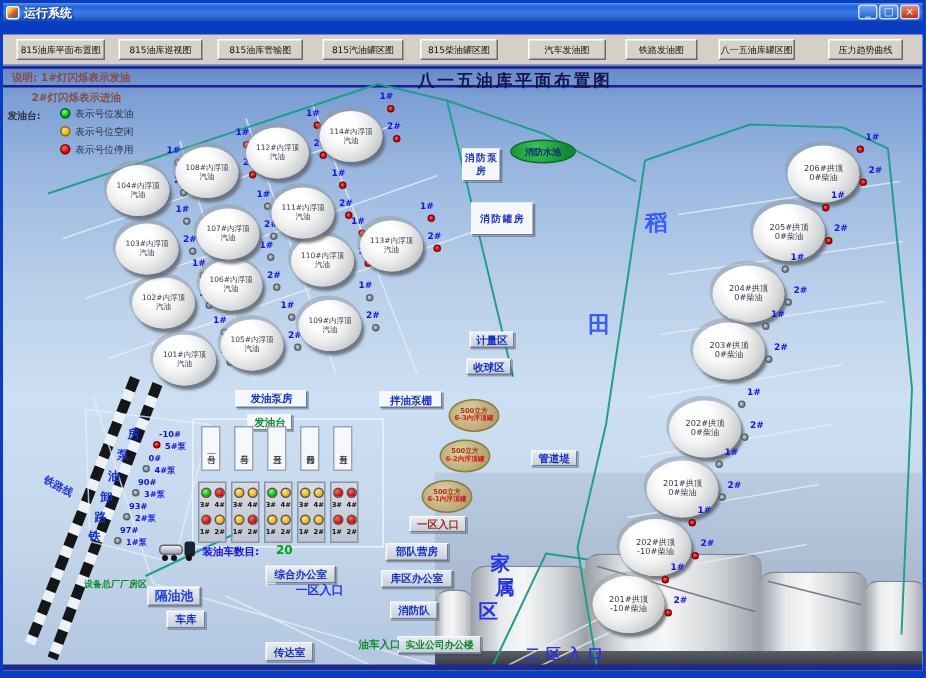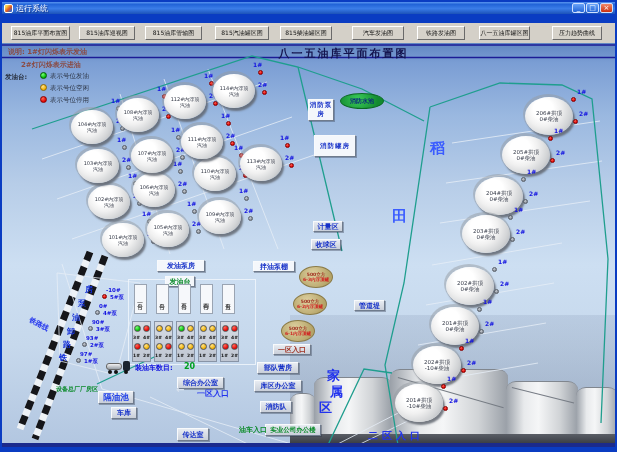--- a/index.html
+++ b/index.html
@@ -2,21 +2,21 @@
 <html><head>
 <meta charset="utf-8">
 <style>
   *{margin:0;padding:0;box-sizing:border-box}
   body{font-family:"DejaVu Sans","Liberation Sans",sans-serif;background:#3a6ea5}
   .window{position:relative;width:617px;height:452px;background:#0a3cc2;overflow:hidden}
   
   .titlebar{position:absolute;left:2px;top:2px;right:2px;height:12px;display:flex;align-items:center;
     background:linear-gradient(180deg,#5a96f0 0%,#2264d8 20%,#3a7ce8 55%,#1c52b8 100%);padding:0 2px;z-index:20}
   .appicon{width:9px;height:9px;border-radius:2px;background:linear-gradient(135deg,#ffd24a 20%,#e05820 55%,#2a66d8 90%);border:1px solid #fff;margin-right:3px}
-  .wtitle{color:#fff;font-size:8px;font-weight:normal;text-shadow:1px 1px 1px #0a2a80;flex:1}
+  .wtitle{color:#fff;font-size:8px;font-weight:bold;text-shadow:1px 1px 1px #0a2a80;flex:1}
   .wbtns{display:flex;gap:1px}
   .wbtn{width:13px;height:10px;font-size:7px;line-height:8px;text-align:center;color:#fff;background:linear-gradient(#6aa4f8,#2264d8);border:1px solid #cfe0ff;border-radius:2px;cursor:pointer}
   .wbtn.close{background:linear-gradient(#f08868,#c83010)}
   
   .menubar{position:absolute;left:2px;top:14px;right:2px;height:9px;background:#ece9d8;display:flex;align-items:center;font-size:7px;color:#111;z-index:20}
   .mitem{padding:0 5px;cursor:pointer}
   
   .toolbar{position:absolute;left:2px;top:23px;right:2px;height:20px;background:#d4d0c8;z-index:20}
   .tbtn{position:absolute;top:3px;height:14px;background:#d6d2ca;border:1px solid;border-color:#ffffff #6a6a6a #6a6a6a #ffffff;font-size:6px;color:#111;display:flex;align-items:center;justify-content:center;white-space:nowrap;cursor:pointer;font-family:"DejaVu Sans",sans-serif}
   
@@ -376,21 +376,21 @@
     <div class="fbox" style="left:258px;top:358px;width:32px;height:12px">消防队</div>
     <div class="fbox" style="left:175px;top:385px;width:32px;height:13px">传达室</div>
     <div class="fbox" style="left:175px;top:334px;width:47px;height:12px">综合办公室</div>
     <div class="fbox" style="left:109px;top:364px;width:26px;height:12px">车库</div>
     <div class="fbox" style="left:96px;top:348px;width:36px;height:13px;font-size:8.5px;color:#2040e8">隔油池</div>
     <div class="fbox" style="left:263px;top:381px;width:56px;height:12px;color:#0a8a2a;font-size:6.5px">实业公司办公楼</div>
     <span class="ftext" style="left:54px;top:342px;font-size:6px;color:#0a8a2a">设备总厂厂房区</span>
     <span class="ftext" style="left:195px;top:345px;font-size:8px;color:#2233ee">一区入口</span>
     <span class="ftext" style="left:174px;top:341px;font-size:10px;color:#d8e2ee">←</span>
     <span class="ftext" style="left:237px;top:382px;font-size:7px;color:#0a8a2a">油车入口</span>
-    <span class="ftext" style="left:366px;top:386px;font-size:10px;color:#2233ee;letter-spacing:4px">二区入口</span>
+    <span class="ftext" style="left:348px;top:386px;font-size:10px;color:#2233ee;letter-spacing:4px">二区入口</span>
     <span class="ftext" style="left:325px;top:324px;font-size:13px;color:#2233ee">家</span>
     <span class="ftext" style="left:328px;top:340px;font-size:13px;color:#2233ee">属</span>
     <span class="ftext" style="left:317px;top:356px;font-size:13px;color:#2233ee">区</span>
     <span class="ftext" style="left:428px;top:96px;font-size:15px;color:#3a5cff">稻</span>
     <span class="ftext" style="left:390px;top:164px;font-size:15px;color:#3a5cff">田</span>
     <span class="ftext" style="left:30px;top:272px;font-size:7px;color:#2233ee;transform:rotate(28deg);transform-origin:left top">铁路线</span>
 
     <div class="sph" style="left:297px;top:223px">
         <span class="s1">500立方</span>
         <span class="s2">6-3内浮顶罐</span>

